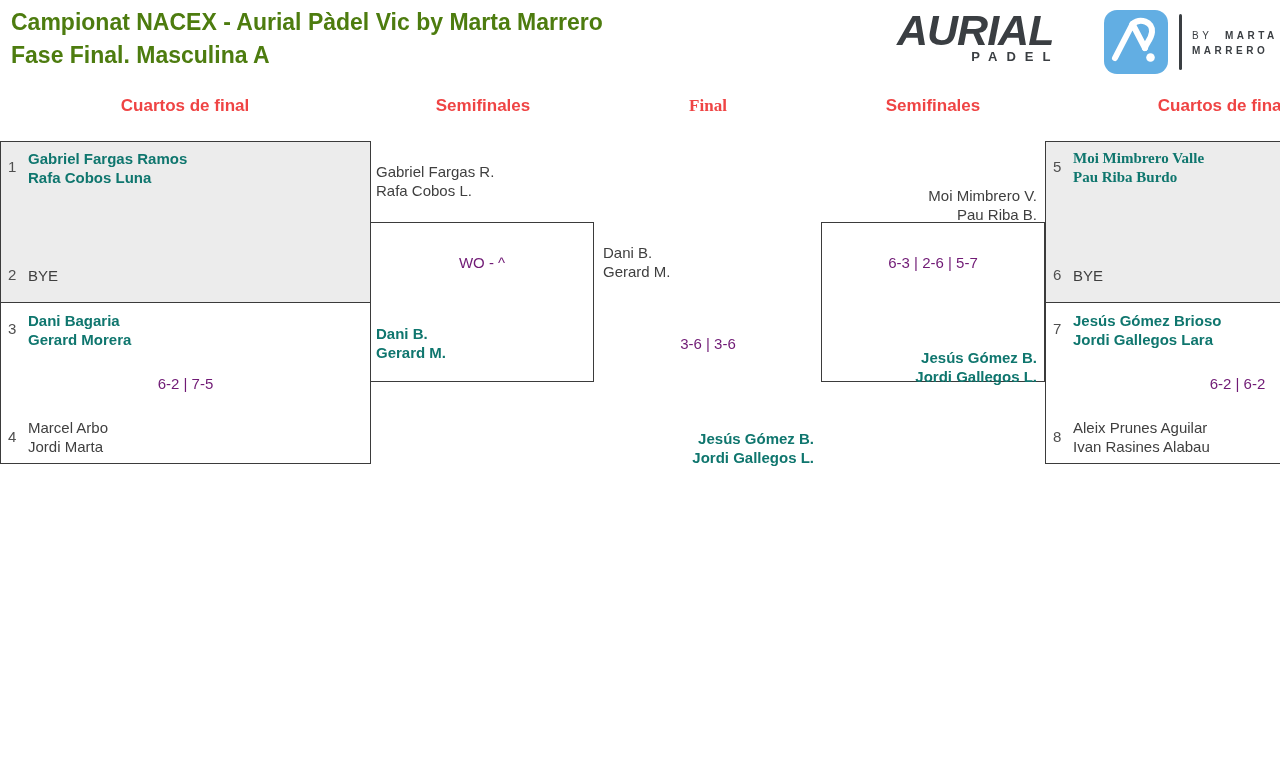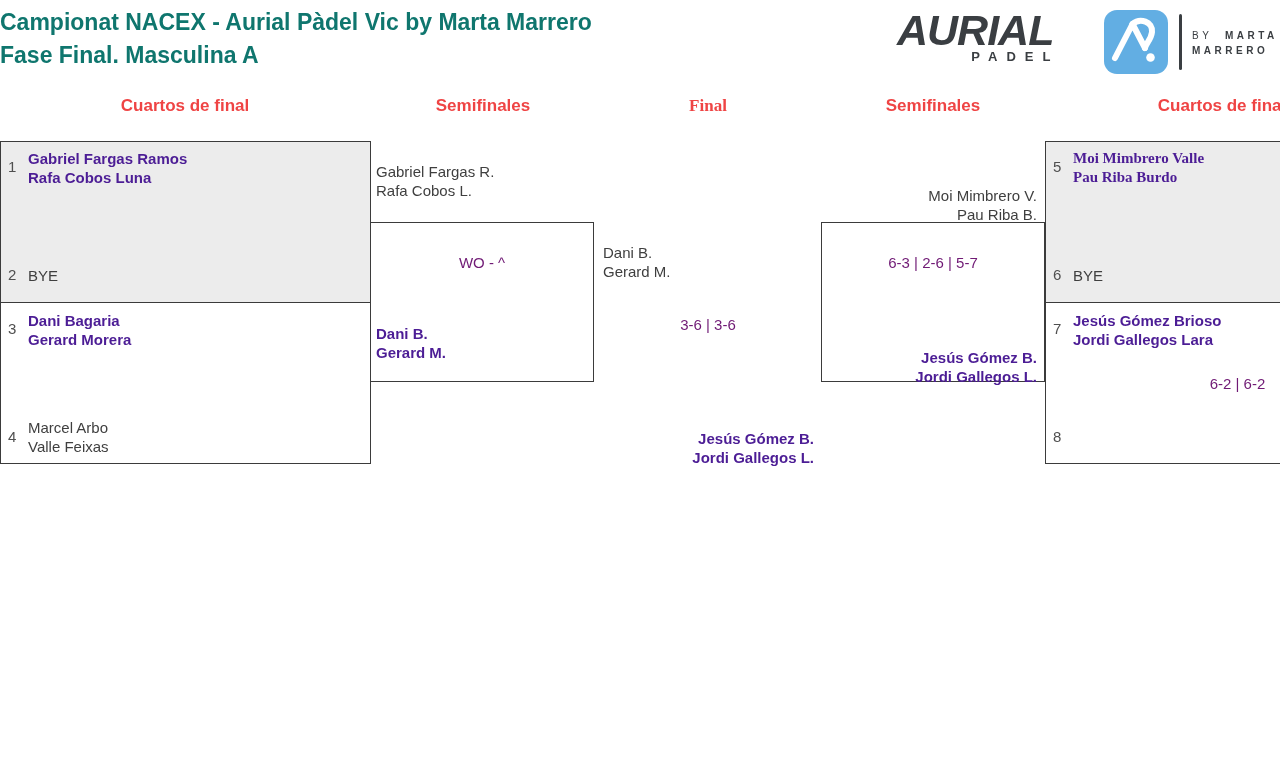--- a/index.html
+++ b/index.html
@@ -1,36 +1,36 @@
 <!DOCTYPE html>
 <html><head>
 <meta charset="utf-8">
 <style>
   html,body{margin:0;padding:0;background:#fff;}
   #page{
     position:relative;width:1280px;height:763px;overflow:hidden;background:#ffffff;
     font-family:"Liberation Sans", sans-serif;color:#222;
   }
   
-  .title{position:absolute;left:0;top:6px;font-size:23px;font-weight:700;color:#0f766e;line-height:33px;white-space:nowrap;}
+  .title{position:absolute;left:11px;top:6px;font-size:23px;font-weight:700;color:#4d7c0f;line-height:33px;white-space:nowrap;}
   
   .logo-word{position:absolute;left:897px;top:8px;color:#3a3e42;}
   .logo-brand{font-size:43px;line-height:44px;font-weight:800;font-style:italic;letter-spacing:-1px;}
   .logo-sub{font-size:13px;font-weight:700;letter-spacing:9px;text-align:right;margin-top:-3px;margin-right:-6px;}
   .logo-icon{position:absolute;left:1104px;top:10px;width:64px;height:64px;}
   .logo-divider{position:absolute;left:1179px;top:14px;width:3px;height:56px;background:#3a3e42;border-radius:2px;}
   .logo-by{position:absolute;left:1192px;top:28px;font-size:10px;letter-spacing:3.5px;line-height:15px;color:#3a3e42;white-space:nowrap;}
   .logo-by .bold{font-weight:700;}
   
   .round-header{position:absolute;top:96px;width:200px;text-align:center;font-size:17px;font-weight:700;color:#ef4444;white-space:nowrap;}
   .box{position:absolute;border:1px solid #3b3b3b;background:#ffffff;box-sizing:border-box;}
   .box.shaded{background:#ececec;}
   .seed{position:absolute;font-size:15px;color:#4f4f4f;}
   .team{position:absolute;font-size:15px;line-height:19px;color:#3f3f3f;white-space:nowrap;}
-  .team.winner{font-weight:700;color:#4c1d95;}
+  .team.winner{font-weight:700;color:#0f766e;}
   .team.right{text-align:right;margin-top:24px;}
   .score{position:absolute;font-size:15px;color:#701a75;text-align:center;white-space:nowrap;}
 </style>
 </head>
 <body>
 
 <div id="page">
 
   <div class="title" style="top:6px;">Campionat NACEX - Aurial Pàdel Vic by Marta Marrero</div>
   <div class="title" style="top:39px;">Fase Final. Masculina A</div>
@@ -65,42 +65,43 @@
   </div>
   <div class="seed" style="left:8px;top:266px;">2</div>
   <div class="team" style="left:28px;top:266px;">BYE</div>
 
   <div class="box" style="left:0;top:302px;width:371px;height:162px;"></div>
   <div class="seed" style="left:8px;top:320px;">3</div>
   <div class="team winner" style="left:28px;top:311px;">
     <div>Dani Bagaria</div>
     <div>Gerard Morera</div>
   </div>
+  <div class="score" style="left:0;width:371px;top:375px;">6-2 | 7-5</div>
   <div class="seed" style="left:8px;top:428px;">4</div>
   <div class="team" style="left:28px;top:418px;">
     <div>Marcel Arbo</div>
-    <div>Valle Feixas</div>
+    <div>Jordi Marta</div>
   </div>
 
   <div class="team" style="left:376px;top:162px;">
     <div>Gabriel Fargas R.</div>
     <div>Rafa Cobos L.</div>
   </div>
   <div class="box" style="left:370px;top:222px;width:224px;height:160px;"></div>
   <div class="score" style="left:370px;width:224px;top:254px;">WO - ^</div>
   <div class="team winner" style="left:376px;top:324px;">
     <div>Dani B.</div>
     <div>Gerard M.</div>
   </div>
 
   <div class="team" style="left:603px;top:243px;">
     <div>Dani B.</div>
     <div>Gerard M.</div>
   </div>
-  <div class="score" style="left:595px;width:226px;top:316px;">3-6 | 3-6</div>
+  <div class="score" style="left:595px;width:226px;top:335px;">3-6 | 3-6</div>
   <div class="team winner right" style="right:466px;top:405px;">
     <div>Jesús Gómez B.</div>
     <div>Jordi Gallegos L.</div>
   </div>
 
   <div class="team right" style="right:243px;top:162px;">
     <div>Moi Mimbrero V.</div>
     <div>Pau Riba B.</div>
   </div>
   <div class="box" style="left:821px;top:222px;width:224px;height:160px;"></div>
@@ -120,14 +121,18 @@
   <div class="team" style="left:1073px;top:266px;">BYE</div>
 
   <div class="box" style="left:1045px;top:302px;width:390px;height:162px;"></div>
   <div class="seed" style="left:1053px;top:320px;">7</div>
   <div class="team winner" style="left:1073px;top:311px;">
     <div>Jesús Gómez Brioso</div>
     <div>Jordi Gallegos Lara</div>
   </div>
   <div class="score" style="left:1045px;width:385px;top:375px;">6-2 | 6-2</div>
   <div class="seed" style="left:1053px;top:428px;">8</div>
+  <div class="team" style="left:1073px;top:418px;">
+    <div>Aleix Prunes Aguilar</div>
+    <div>Ivan Rasines Alabau</div>
+  </div>
 
 </div>
 
 </body></html>

